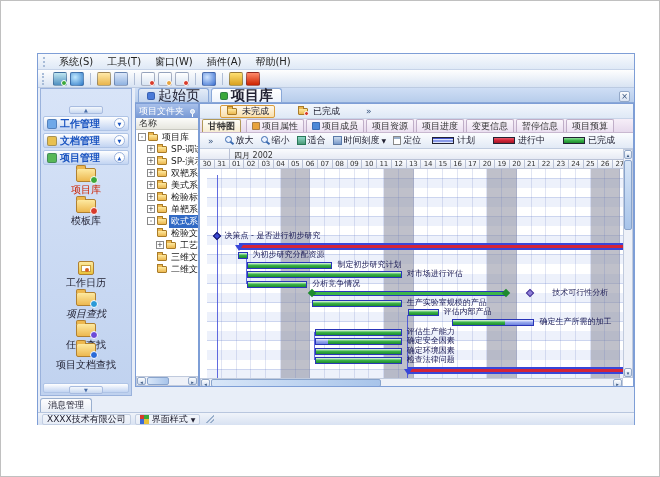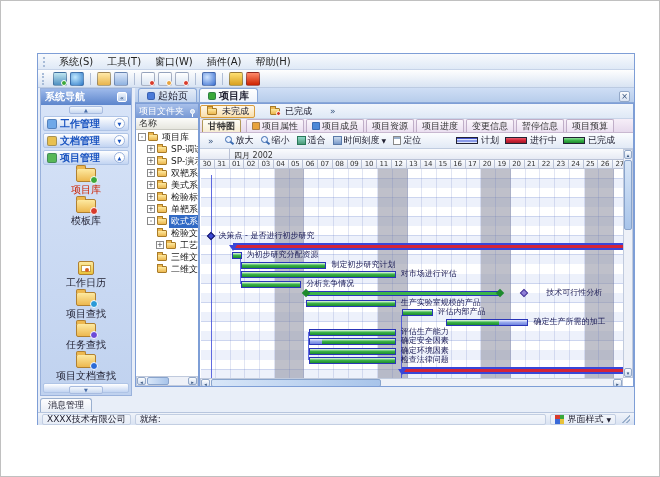--- a/index.html
+++ b/index.html
@@ -28,61 +28,61 @@
 .sitem{position:absolute;left:0;width:90px;height:31px;text-align:center}
 .nfold{width:20px;height:14px;background:linear-gradient(#fde9a0,#edb84f);border:1px solid #b08030;border-radius:2px;position:relative;margin:2px auto 0}
 .nfold::before{content:'';position:absolute;left:-1px;top:-4px;width:8px;height:3px;background:#edb84f;border:1px solid #b08030;border-bottom:none;border-radius:2px 2px 0 0}
 .nbadge{position:absolute;right:-3px;bottom:-3px;width:8px;height:8px;border-radius:50%;border:1px solid #fff}
 .calico{width:16px;height:14px;background:linear-gradient(#fde9a0,#e8c23a);border:1px solid #b08030;border-radius:2px;margin:2px auto 0;position:relative}
 .calico::before{content:'';position:absolute;left:2px;top:3px;right:2px;bottom:2px;background:#fff;border:1px solid #c8a040}
 .calico::after{content:'';position:absolute;left:6px;top:6px;width:4px;height:4px;border-radius:50%;background:#d86020}
 .slabel{font-size:10px;color:#223;margin-top:1px;white-space:nowrap}
 
 #doctabs{position:absolute;left:97px;top:34px;width:499px;height:15px;background:linear-gradient(#cfdef5,#b7cdeb);border-bottom:1px solid #8aa8d8;display:flex;align-items:flex-end;padding-left:3px;gap:2px}
-.dtab{height:14px;display:flex;align-items:center;gap:3px;padding:0 8px;font-size:10px;border:1px solid #8aa8d8;border-bottom:none;border-radius:3px 3px 0 0;background:linear-gradient(#e4ecf7,#c4d5ee);color:#223;white-space:nowrap}
+.dtab{height:14px;display:flex;align-items:center;gap:3px;padding:0 8px;font-size:14px;border:1px solid #8aa8d8;border-bottom:none;border-radius:3px 3px 0 0;background:linear-gradient(#e4ecf7,#c4d5ee);color:#223;white-space:nowrap}
 .dtab.active{background:linear-gradient(#ffffff,#eef3fb);font-weight:bold}
 .dtico{width:8px;height:8px;border-radius:2px;border:1px solid rgba(20,40,90,.3);flex:none}
 .dtclose{position:absolute;right:4px;top:3px;width:11px;height:11px;background:linear-gradient(#fdfdfe,#d8e2f2);border:1px solid #93a8c8;border-radius:2px;font-size:8px;line-height:9px;text-align:center;color:#35527c}
 
 #treepanel{position:absolute;left:97px;top:49px;width:64px;height:284px;background:#fff;border:1px solid #7e9ed6;overflow:hidden}
 .tphead{position:absolute;left:0;top:0;width:62px;height:14px;background:linear-gradient(#a8c0ea,#7698d4);color:#fff;font-size:9px;display:flex;align-items:center;justify-content:space-between;padding:0 3px;white-space:nowrap;overflow:hidden}
 .pin{width:5px;height:5px;border:1px solid #fff;border-radius:50%;background:#cfe0f5;position:relative;flex:none}
 .pin::after{content:'';position:absolute;left:1px;top:4px;width:1px;height:3px;background:#fff}
 .tpcol{position:absolute;left:0;top:14px;width:62px;height:12px;background:linear-gradient(#fcfcfa,#e6e6de);border-bottom:1px solid #c8c8c0;font-size:9px;color:#333;padding:0 3px;display:flex;align-items:center}
 .titem{position:absolute;height:12px;display:flex;align-items:center;font-size:9px;white-space:nowrap;color:#222}
 .texp{width:8px;height:8px;border:1px solid #888;background:#fff;font-size:7px;line-height:6px;text-align:center;color:#333;flex:none;margin-right:1px}
 .tfold{width:10px;height:7px;background:linear-gradient(#fde9a0,#edb84f);border:1px solid #a87b28;border-radius:1px;margin:0 2px 0 1px;flex:none;position:relative}
 .tfold::before{content:'';position:absolute;left:-1px;top:-3px;width:4px;height:2px;background:#edb84f;border:1px solid #a87b28;border-bottom:none}
 .tlabel{padding:0 2px}
 .tlabel.sel{background:#316ac5;color:#fff}
 
 #ganttpanel{position:absolute;left:161px;top:49px;width:435px;height:284px;background:#fff;border:1px solid #7e9ed6;overflow:hidden}
-.frow{position:absolute;left:0;top:0;width:433px;height:15px;background:linear-gradient(#f2f6fc,#dfe9f6);border-bottom:1px solid #c8d4e8;display:flex;align-items:center;gap:8px;padding-left:0}
+.frow{position:absolute;left:0;top:0;width:433px;height:15px;background:linear-gradient(#f2f6fc,#dfe9f6);border-bottom:1px solid #c8d4e8;display:flex;align-items:center;gap:16px;padding-left:20px}
 .fbtn{height:13px;display:flex;align-items:center;gap:3px;font-size:9px;color:#223;padding:0 5px;border:1px solid transparent;white-space:nowrap}
 .fbtn.active{border:1px solid #d89c3c;background:linear-gradient(#fff7e8,#f8dfae);border-radius:2px}
 .fmore{font-size:9px;color:#35527c;padding:0 4px}
 .gtabs{position:absolute;left:0;top:15px;width:433px;height:14px;background:linear-gradient(#f6eef8,#e6d9ec);border-bottom:1px solid #c8b8d0;display:flex;align-items:flex-end;padding-left:2px;gap:2px}
 .gtab{height:13px;padding:0 5px;font-size:9px;display:flex;align-items:center;gap:2px;border:1px solid #c0aec8;border-bottom:none;border-radius:2px 2px 0 0;background:linear-gradient(#fbf7fc,#eadff0);color:#333;white-space:nowrap}
 .gtab.active{background:linear-gradient(#fffef8,#f7ecd2);border-color:#b09858;font-weight:bold;margin-right:3px}
 .gtico{width:8px;height:8px;border-radius:1px;border:1px solid rgba(20,40,90,.3);flex:none}
 .g2{position:absolute;left:0;top:29px;width:433px;height:16px;background:linear-gradient(#fbfcfe,#e2eaf6);border-bottom:1px solid #c0cce0;display:flex;align-items:center;font-size:9px;color:#223;padding:0 4px;gap:7px}
 .g2btn{display:flex;align-items:center;gap:2px;white-space:nowrap}
 .mag{width:9px;height:9px;position:relative;flex:none}
 .mag::before{content:'';position:absolute;left:0;top:0;width:5px;height:5px;border:1.5px solid #3a6ab0;border-radius:50%;background:#eaf2ff}
 .mag::after{content:'';position:absolute;width:4px;height:2px;background:#3a6ab0;left:5px;top:6px;transform:rotate(40deg)}
 .fitico{width:9px;height:9px;background:linear-gradient(#8fd8c8,#4a9a78);border:1px solid #287858;flex:none}
 .tsico{width:9px;height:9px;background:linear-gradient(#cddcee,#7898c8);border:1px solid #5878a8;flex:none}
 .locico{width:8px;height:9px;background:#fff;border:1px solid #888;box-shadow:inset 0 2px #9ab0cc;flex:none}
-.legend{margin-left:auto;display:flex;gap:6px;align-items:flex-start;padding-right:14px}
+.legend{margin-left:auto;display:flex;gap:18px;align-items:flex-start;padding-right:14px}
 .litem{display:flex;align-items:center;gap:3px;white-space:nowrap}
 .lchip{width:22px;height:7px;border:1px solid #223;flex:none}
 .mhdr{position:absolute;left:0;top:45px;width:423px;height:11px;background:linear-gradient(#fafbfd,#e6eaf4);border-bottom:1px solid #bac2d6;font-size:8px;color:#333;overflow:hidden}
 .dhdr{position:absolute;left:0;top:56px;width:423px;height:9px;background:linear-gradient(#fafbfd,#e6eaf4);border-bottom:1px solid #bac2d6;display:flex;overflow:hidden}
 .dcell{width:14.75px;flex:none;font-size:7px;color:#333;text-align:center;line-height:8px;border-right:1px solid #bac2d6;overflow:hidden}
-.chart{position:absolute;left:1px;top:65px;width:423px;height:209px;overflow:hidden;
+.chart{position:absolute;left:7px;top:65px;width:423px;height:209px;overflow:hidden;
 background:repeating-linear-gradient(180deg,#ffffff 0px,#ffffff 9.05px,#ccd5ef 9.05px,#ccd5ef 9.55px,#edf1fb 9.55px,#edf1fb 18.65px,#ccd5ef 18.65px,#ccd5ef 19.1px)}
 .wcol{position:absolute;top:0;height:209px;width:14.75px;background:rgba(138,140,158,.55)}
 .gcol{position:absolute;top:0;height:209px;width:14.75px;border-right:1px solid rgba(90,110,190,.18)}
 .conn{position:absolute;width:1px;background:#3946d8;opacity:.8}
 .bar{position:absolute;height:7px;border:1px solid #2a35b8;background:linear-gradient(180deg,#f0f3ff,#9aabee 45%,#6e83de)}
 .done{position:absolute;top:0;bottom:0;background:linear-gradient(180deg,#eafbe9,#3cb54a 45%,#1d8a2d)}
 .sumact{position:absolute;height:7px;background:linear-gradient(180deg,#3946d8 0px,#3946d8 2px,#d42438 2px,#d42438 5px,#3946d8 5px)}
 .sumdone{position:absolute;height:5px;background:linear-gradient(180deg,#2a35b8 0px,#2a35b8 1px,#3cb54a 1px,#3cb54a 4px,#2a35b8 4px)}
 .diam{position:absolute;width:6px;height:6px;transform:rotate(45deg)}
 .tri{position:absolute;width:0;height:0;border-left:4px solid transparent;border-right:4px solid transparent;border-top:6px solid #3946d8}
@@ -129,24 +129,20 @@
         <div class="tico" style="background: linear-gradient(rgb(255, 255, 255), rgb(216, 228, 242));">
           <div class="tdot" style="background: rgb(216, 58, 42);"></div>
         </div>
         <div class="tsep"></div>
         <div class="tico" style="background: radial-gradient(circle at 35% 35%, rgb(207, 228, 255), rgb(58, 111, 208));"></div>
         <div class="tsep"></div>
         <div class="tico" style="background: linear-gradient(rgb(255, 224, 112), rgb(216, 160, 32));"></div>
         <div class="tico" style="background: linear-gradient(rgb(255, 138, 106), rgb(204, 34, 0));"></div>
       </div>
     <div id="sidebar">
-        <div class="sbtitle">
-          <div>系统导航</div>
-          <div class="sbtitlebtn">«</div>
-        </div>
         <div class="sstrip" style="top: 17px;">▲</div>
         <div class="sgroup" style="top: 44px;">
           <div class="sgico" style="background: rgb(232, 192, 80);"></div>
           <div>文档管理</div>
           <div class="sgchev">▼</div>
         </div>
         <div class="sgroup" style="top: 27px;">
           <div class="sgico" style="background: rgb(111, 168, 232);"></div>
           <div>工作管理</div>
           <div class="sgchev">▼</div>
@@ -165,33 +161,33 @@
         <div class="sitem" style="top: 108px;">
           <div class="nfold">
             <div class="nbadge" style="background: rgb(216, 58, 42);"></div>
           </div>
           <div class="slabel">模板库</div>
         </div>
         <div class="sitem" style="top: 170px;">
           <div class="calico"></div>
           <div class="slabel">工作日历</div>
         </div>
-        <div class="sitem" style="top: 201px;">
+        <div class="sitem" style="top: 201px; font-style: italic;">
           <div class="nfold">
             <div class="nbadge" style="background: rgb(42, 154, 216);"></div>
           </div>
           <div class="slabel">项目查找</div>
         </div>
         <div class="sitem" style="top: 232px;">
           <div class="nfold">
             <div class="nbadge" style="background: rgb(106, 74, 216);"></div>
           </div>
           <div class="slabel">任务查找</div>
         </div>
-        <div class="sitem" style="top: 263px;">
+        <div class="sitem" style="top: 252px;">
           <div class="nfold">
             <div class="nbadge" style="background: rgb(42, 106, 216);"></div>
           </div>
           <div class="slabel">项目文档查找</div>
         </div>
         <div class="sgroup" style="top: 294px; height: 10px; overflow: hidden;"></div>
         <div class="sstrip" style="top: 297px; z-index: 2;">▼</div>
       </div>
     <div id="doctabs">
         <div class="dtab">
@@ -495,23 +491,20 @@
           <div class="sbtn" style="left: 0px; top: 0px; width: 9px; height: 8px; line-height: 8px;">◂</div>
           <div class="sbtn" style="right: 0px; top: 0px; width: 9px; height: 8px; line-height: 8px;">▸</div>
           <div class="sthumb" style="left: 10px; top: 0px; width: 170px; height: 8px;"></div>
         </div>
       </div>
     <div class="msgtab">
       <span>消息管理</span>
     </div>
     <div id="statusbar">
         <div class="spanel">XXXX技术有限公司</div>
-        <div class="spanel" style="flex: 1 1 0%;">
-          <div>就绪:</div>
-        </div>
         <div class="spanel">
           <div class="clricon">
             <div style="background: rgb(216, 58, 42);"></div>
             <div style="background: rgb(58, 168, 58);"></div>
             <div style="background: rgb(58, 106, 216);"></div>
             <div style="background: rgb(232, 194, 58);"></div>
           </div>
           <div>界面样式</div>
           <div style="font-size: 6px;">▼</div>
         </div>

